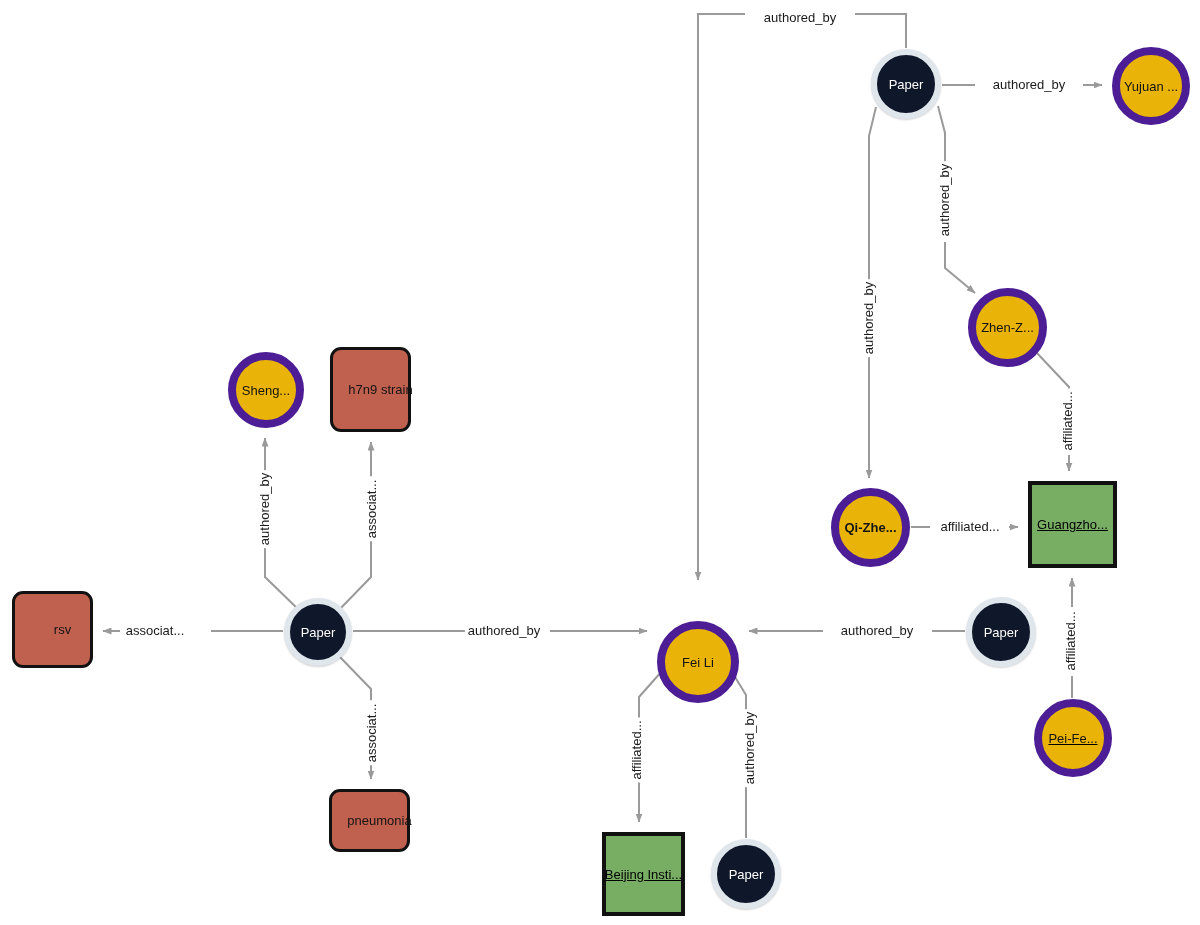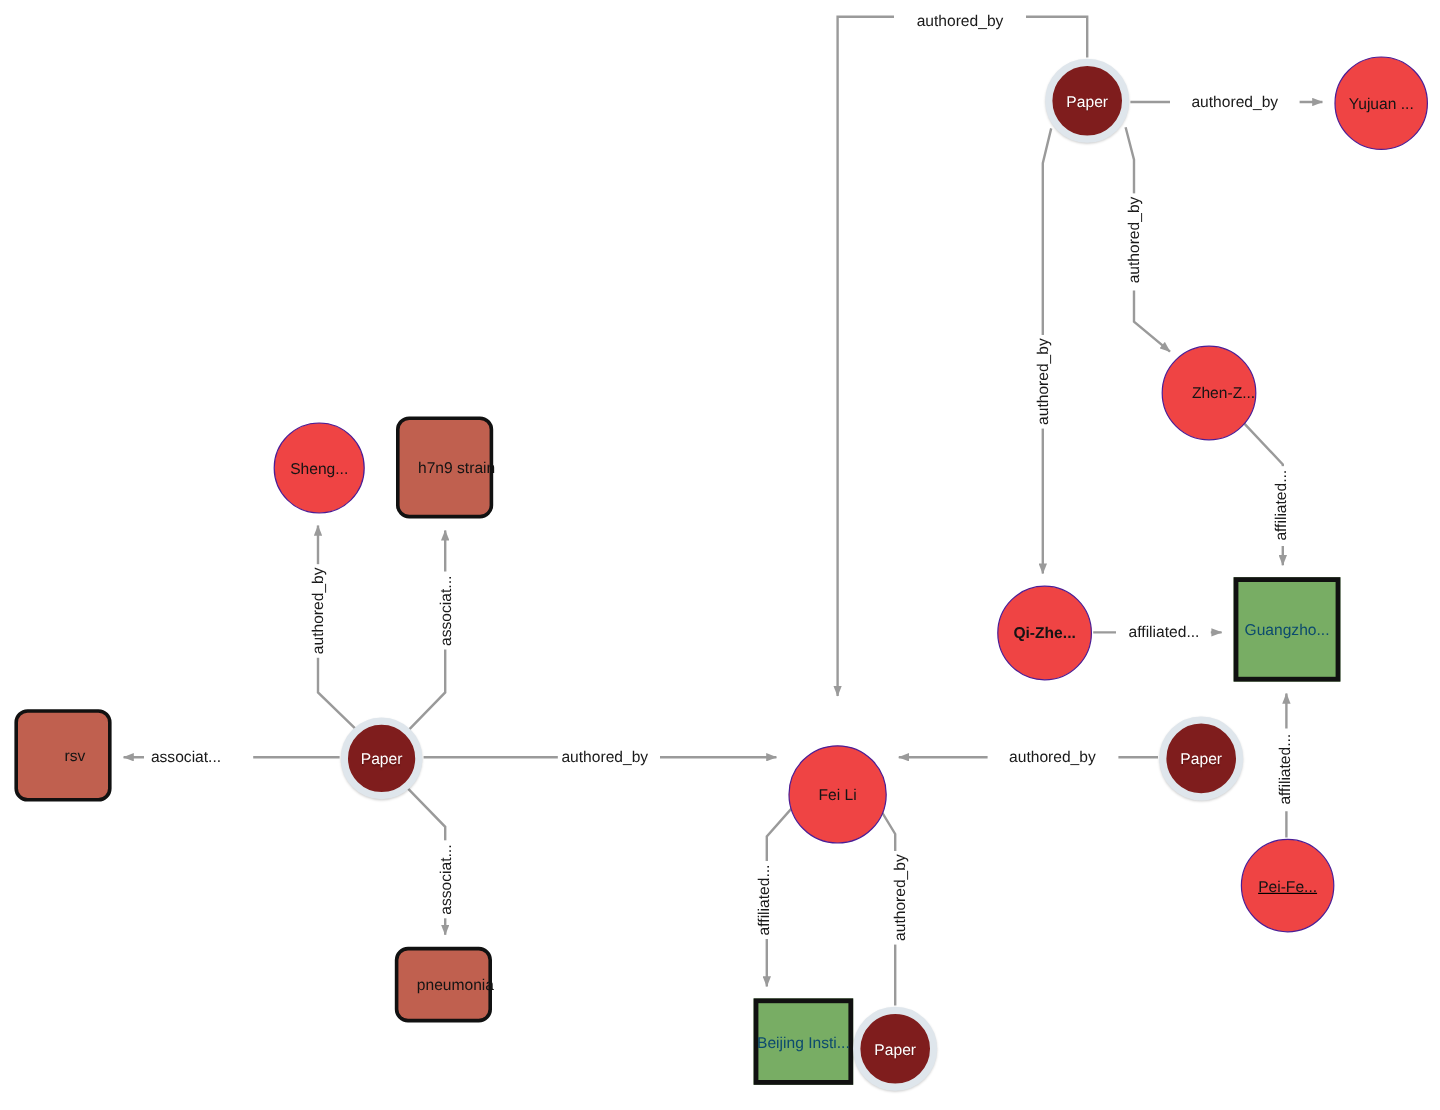--- a/index.html
+++ b/index.html
@@ -47,43 +47,43 @@
     text-align: center;
     font-family: "Liberation Sans", sans-serif;
   }
   .node-label {
     font-size: 13px;
     white-space: nowrap;
     pointer-events: none;
   }
   
   .node-paper {
-    background: #7f1d1d;
+    background: #0f172a;
     border-radius: 50%;
     border: 6px solid #dfe6ec;
     box-shadow: 0 1px 2px rgba(0,0,0,0.18);
   }
   .node-paper .node-label {
     color: #ffffff;
     text-shadow: 0 1px 1px rgba(0,0,0,0.25);
   }
   
   .node-author {
-    background: #ef4444;
+    background: #eab308;
     border-radius: 50%;
-    border: 1px solid #4c1d95;
+    border: 8px solid #4c1d95;
   }
   .node-author .node-label { color: #141414; }
   
   .node-institution {
     background: #78ad64;
     border: 4px solid #111111;
     border-radius: 0;
   }
-  .node-institution .node-label { color: #0c4a6e; }
+  .node-institution .node-label { color: #000000; text-decoration: underline; }
   
   .node-concept {
     background: #c0604f;
     border: 3px solid #111111;
     border-radius: 11px;
     padding-left: 20px;
   }
   .node-concept .node-label { color: #141414; }
 </style>
 </head>
@@ -158,33 +158,33 @@
       </div>
       <div class="node node-paper" style="left: 284px; top: 598px; width: 68px; height: 68px;">
         <span class="node-label">Paper</span>
       </div>
       <div class="node node-concept" style="left: 329px; top: 789px; width: 81px; height: 63px;">
         <span class="node-label">pneumonia</span>
       </div>
       <div class="node node-author" style="left: 657px; top: 621px; width: 82px; height: 82px;">
         <span class="node-label">Fei Li</span>
       </div>
-      <div class="node node-institution" style="left: 628px; top: 832px; width: 83px; height: 72px;">
+      <div class="node node-institution" style="left: 602px; top: 832px; width: 83px; height: 84px;">
         <span class="node-label">Beijing Insti...</span>
       </div>
       <div class="node node-paper" style="left: 711px; top: 839px; width: 70px; height: 70px;">
         <span class="node-label">Paper</span>
       </div>
       <div class="node node-paper" style="left: 871px; top: 49px; width: 70px; height: 70px;">
         <span class="node-label">Paper</span>
       </div>
       <div class="node node-author" style="left: 1112px; top: 47px; width: 78px; height: 78px;">
         <span class="node-label">Yujuan ...</span>
       </div>
-      <div class="node node-author" style="left: 968px; top: 288px; width: 79px; height: 79px; justify-content: flex-end;">
+      <div class="node node-author" style="left: 968px; top: 288px; width: 79px; height: 79px;">
         <span class="node-label">Zhen-Z...</span>
       </div>
       <div class="node node-author" style="left: 831px; top: 488px; width: 79px; height: 79px; font-weight: bold;">
         <span class="node-label">Qi-Zhe...</span>
       </div>
       <div class="node node-institution" style="left: 1028px; top: 481px; width: 89px; height: 87px;">
         <span class="node-label">Guangzho...</span>
       </div>
       <div class="node node-paper" style="left: 966px; top: 597px; width: 70px; height: 70px;">
         <span class="node-label">Paper</span>

